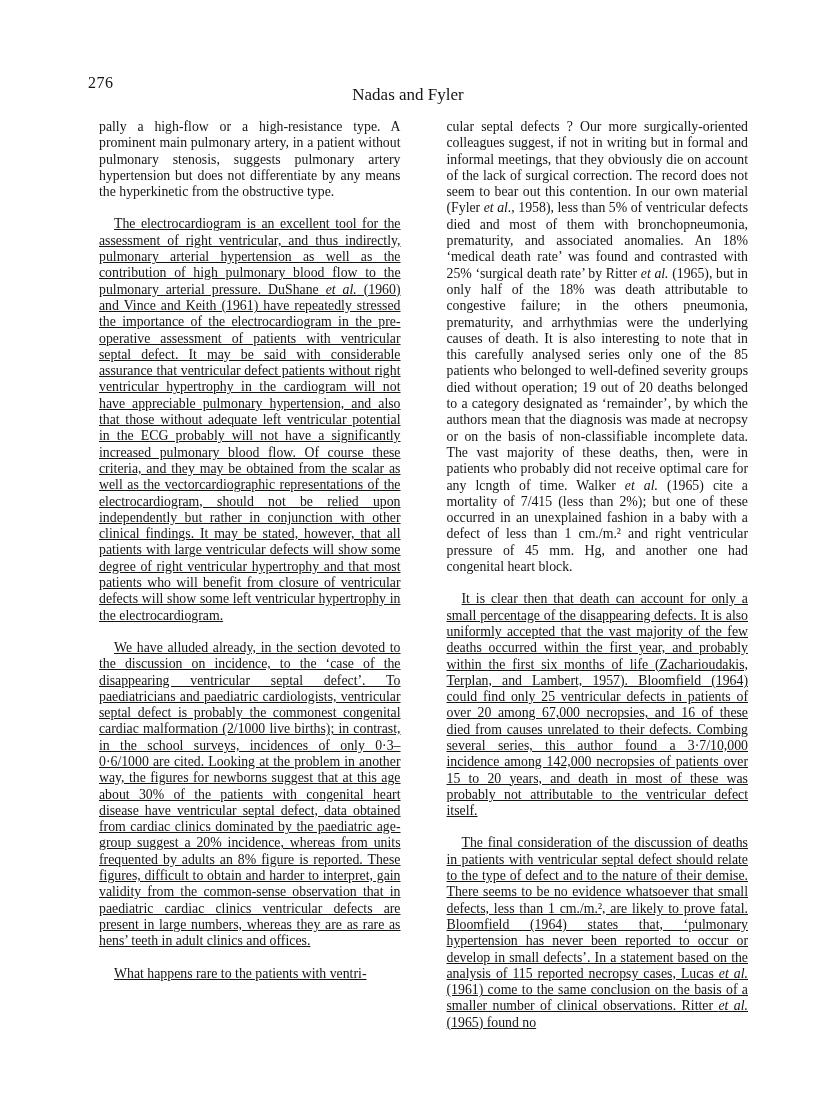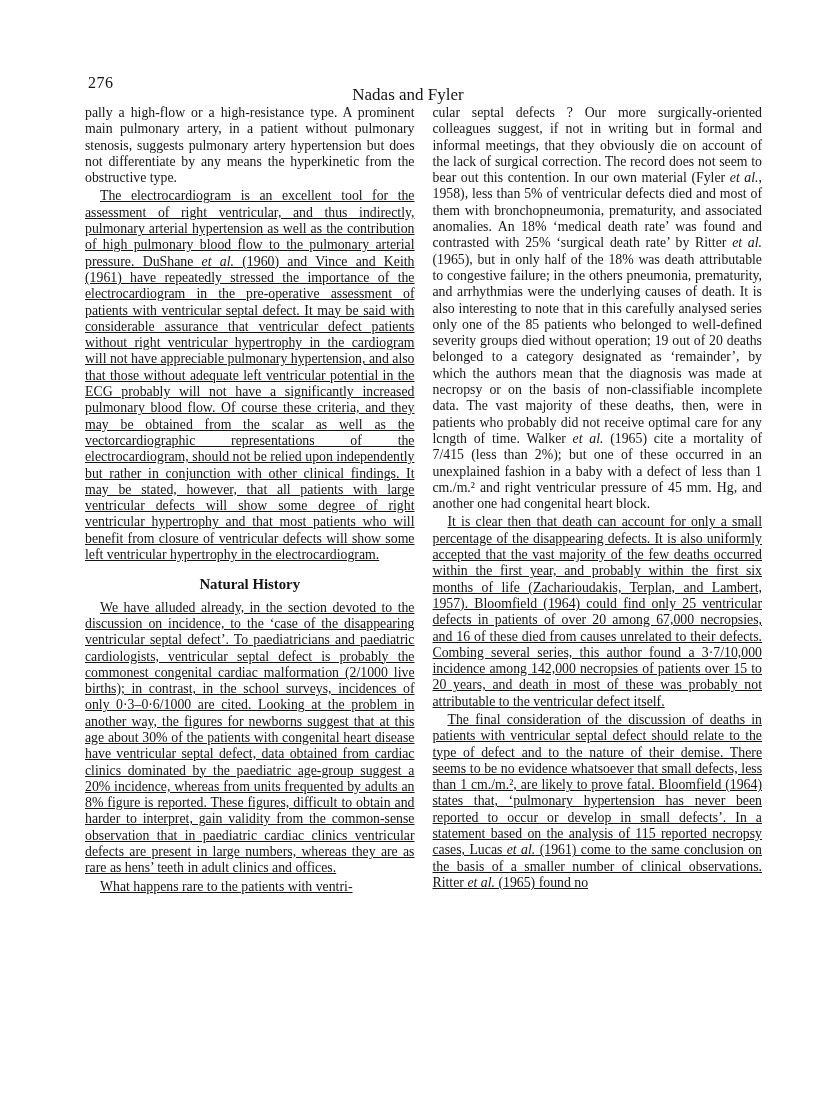--- a/index.html
+++ b/index.html
@@ -26,41 +26,40 @@
   }
   .columns {
     position: absolute; top: 103px; left: 83px; width: 681px;
     display: flex; gap: 14px;
   }
   .col {
     width: 333.5px;
     font-size: 13.8px; line-height: 16.3px;
     text-align: justify;
   }
-  .para { margin: 2px; }
+  .para { margin: 16px; }
   .para.indent { text-indent: 15px; text-decoration: underline; }
   .section-heading {
     font-size: 14.8px; font-weight: bold; text-align: center;
     margin: 13px 0 7px 0; text-indent: 0;
   }
   .italic { font-style: italic; }
 </style>
 </head>
 <body>
 
 <div class="page">
   <header class="page-header">
     <span class="page-number">276</span>
     <span class="running-title">Nadas and Fyler</span>
   </header>
   <main class="columns">
     <div class="col" id="col-left">
         <p class="para"><span>pally a high-flow or a high-resistance type. A prominent main pulmonary artery, in a patient without pulmonary stenosis, suggests pulmonary artery hypertension but does not differentiate by any means the hyperkinetic from the obstructive type.</span></p>
         <p class="para indent"><span>The electrocardiogram is an excellent tool for the assessment of right ventricular, and thus indirectly, pulmonary arterial hypertension as well as the contribution of high pulmonary blood flow to the pulmonary arterial pressure. DuShane </span><span class="italic">et al.</span><span> (1960) and Vince and Keith (1961) have repeatedly stressed the importance of the electrocardiogram in the pre-operative assessment of patients with ventricular septal defect. It may be said with considerable assurance that ventricular defect patients without right ventricular hypertrophy in the cardiogram will not have appreciable pulmonary hypertension, and also that those without adequate left ventricular potential in the ECG probably will not have a significantly increased pulmonary blood flow. Of course these criteria, and they may be obtained from the scalar as well as the vectorcardiographic representations of the electrocardiogram, should not be relied upon independently but rather in conjunction with other clinical findings. It may be stated, however, that all patients with large ventricular defects will show some degree of right ventricular hypertrophy and that most patients who will benefit from closure of ventricular defects will show some left ventricular hypertrophy in the electrocardiogram.</span></p>
-        <h2 class="section-heading">Natural History</h2>
         <p class="para indent"><span>We have alluded already, in the section devoted to the discussion on incidence, to the ‘case of the disappearing ventricular septal defect’. To paediatricians and paediatric cardiologists, ventricular septal defect is probably the commonest congenital cardiac malformation (2/1000 live births); in contrast, in the school surveys, incidences of only 0·3–0·6/1000 are cited. Looking at the problem in another way, the figures for newborns suggest that at this age about 30% of the patients with congenital heart disease have ventricular septal defect, data obtained from cardiac clinics dominated by the paediatric age-group suggest a 20% incidence, whereas from units frequented by adults an 8% figure is reported. These figures, difficult to obtain and harder to interpret, gain validity from the common-sense observation that in paediatric cardiac clinics ventricular defects are present in large numbers, whereas they are as rare as hens’ teeth in adult clinics and offices.</span></p>
         <p class="para indent"><span>What happens rare to the patients with ventri-</span></p>
       </div>
     <div class="col" id="col-right">
         <p class="para"><span>cular septal defects&nbsp;? Our more surgically-oriented colleagues suggest, if not in writing but in formal and informal meetings, that they obviously die on account of the lack of surgical correction. The record does not seem to bear out this contention. In our own material (Fyler </span><span class="italic">et al.</span><span>, 1958), less than 5% of ventricular defects died and most of them with bronchopneumonia, prematurity, and associated anomalies. An 18% ‘medical death rate’ was found and contrasted with 25% ‘surgical death rate’ by Ritter </span><span class="italic">et al.</span><span> (1965), but in only half of the 18% was death attributable to congestive failure; in the others pneumonia, prematurity, and arrhythmias were the underlying causes of death. It is also interesting to note that in this carefully analysed series only one of the 85 patients who belonged to well-defined severity groups died without operation; 19 out of 20 deaths belonged to a category designated as ‘remainder’, by which the authors mean that the diagnosis was made at necropsy or on the basis of non-classifiable incomplete data. The vast majority of these deaths, then, were in patients who probably did not receive optimal care for any lcngth of time. Walker </span><span class="italic">et al.</span><span> (1965) cite a mortality of 7/415 (less than 2%); but one of these occurred in an unexplained fashion in a baby with a defect of less than 1 cm./m.² and right ventricular pressure of 45 mm. Hg, and another one had congenital heart block.</span></p>
         <p class="para indent"><span>It is clear then that death can account for only a small percentage of the disappearing defects. It is also uniformly accepted that the vast majority of the few deaths occurred within the first year, and probably within the first six months of life (Zacharioudakis, Terplan, and Lambert, 1957). Bloomfield (1964) could find only 25 ventricular defects in patients of over 20 among 67,000 necropsies, and 16 of these died from causes unrelated to their defects. Combing several series, this author found a 3·7/10,000 incidence among 142,000 necropsies of patients over 15 to 20 years, and death in most of these was probably not attributable to the ventricular defect itself.</span></p>
         <p class="para indent"><span>The final consideration of the discussion of deaths in patients with ventricular septal defect should relate to the type of defect and to the nature of their demise. There seems to be no evidence whatsoever that small defects, less than 1 cm./m.², are likely to prove fatal. Bloomfield (1964) states that, ‘pulmonary hypertension has never been reported to occur or develop in small defects’. In a statement based on the analysis of 115 reported necropsy cases, Lucas </span><span class="italic">et al.</span><span> (1961) come to the same conclusion on the basis of a smaller number of clinical observations. Ritter </span><span class="italic">et al.</span><span> (1965) found no</span></p>
       </div>
   </main>
 </div>

